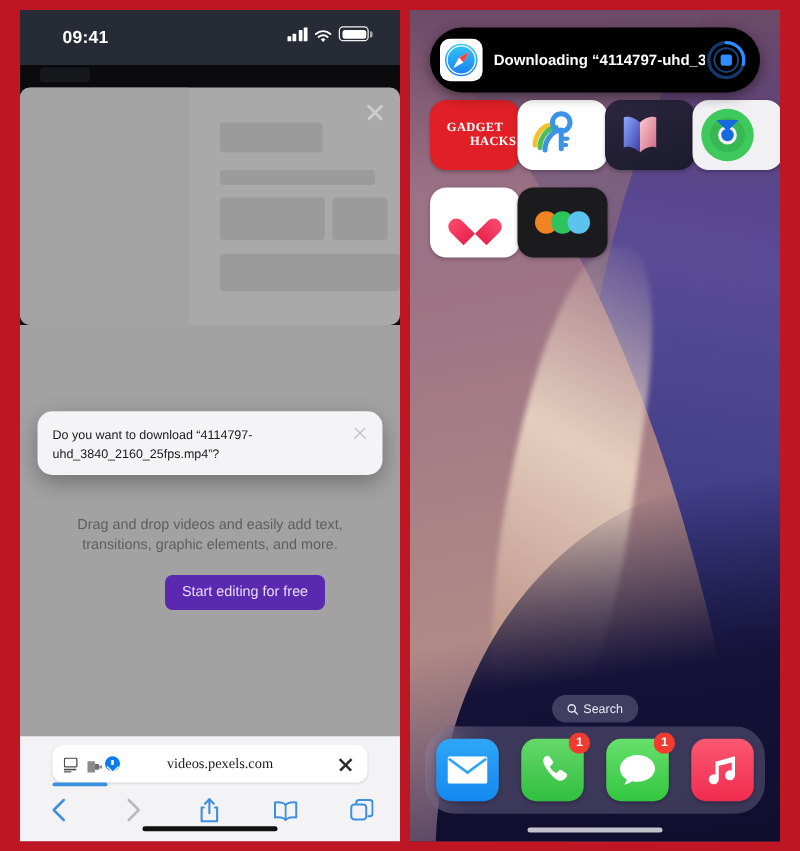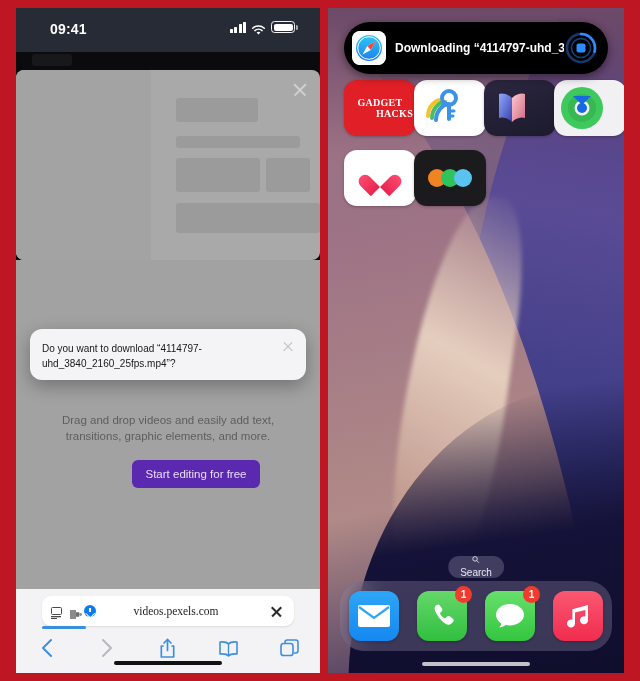--- a/index.html
+++ b/index.html
@@ -192,21 +192,20 @@
   .dots span:nth-child(1){left:0;background:#f08322;}
   .dots span:nth-child(2){left:13px;background:#2ec45c;}
   .dots span:nth-child(3){left:26px;background:#5bc3ef;}
 
   .search-pill{
     position:absolute;left:50%;transform:translateX(-50%);top:548px;
     height:22px;padding:0 12px;border-radius:12px;
     background:rgba(170,165,195,.30);
     display:flex;align-items:center;gap:4px;cursor:pointer;
     backdrop-filter:blur(6px);
-    flex-direction:column;
   }
   .search-pill span{color:#e9e7f2;font-size:10px;}
 
   .dock{
     position:absolute;left:12px;bottom:22px;width:272px;height:70px;
     background:rgba(185,175,205,.26);border-radius:24px;
     display:flex;align-items:center;justify-content:space-around;
     backdrop-filter:blur(14px);
   }
   .dock .app{width:50px;height:50px;border-radius:12px;overflow:visible;}

